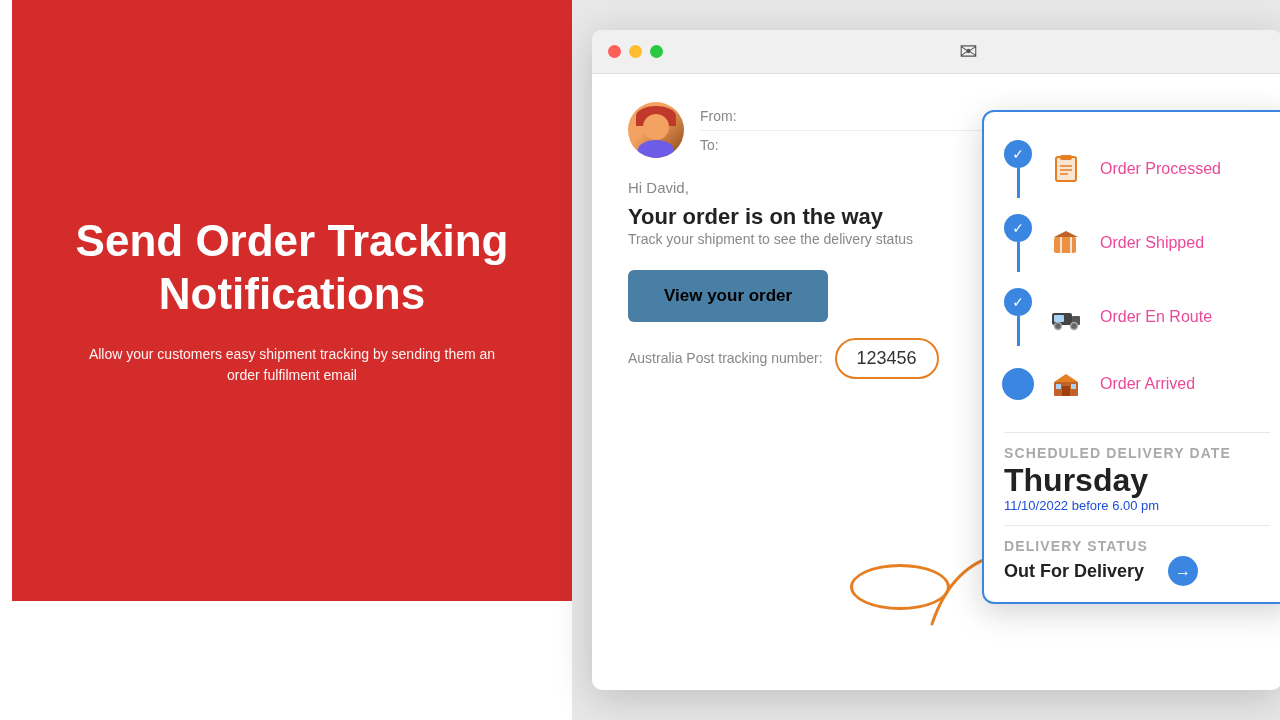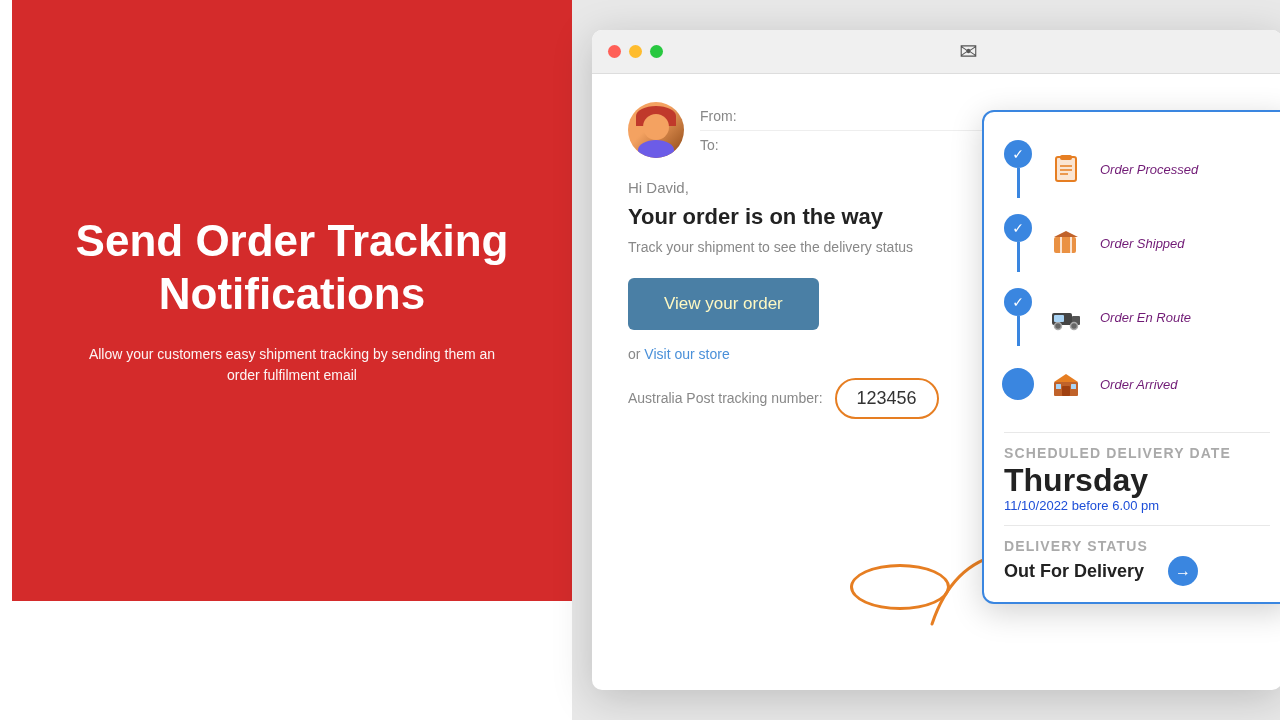--- a/index.html
+++ b/index.html
@@ -161,37 +161,37 @@
     }
     .email-greeting {
       color: #888;
       font-size: 15px;
       margin-bottom: 8px;
     }
     .email-title {
       font-size: 22px;
       font-weight: 800;
       color: #222;
-      margin-bottom: 8px;
+      margin-bottom: 0;
     }
     .email-subtitle {
       color: #888;
       font-size: 14px;
       margin-bottom: 20px;
       line-height: 1.4;
     }
 
     .view-order-btn {
       background: #4a7fa5;
-      color: #fef9c3;
+      color: #000000;
       border: none;
       border-radius: 6px;
       padding: 16px 36px;
       font-size: 17px;
-      font-weight: 400;
+      font-weight: 700;
       cursor: pointer;
       margin-bottom: 16px;
       display: block;
     }
 
     .store-link {
       font-size: 14px;
       color: #888;
       margin-bottom: 16px;
     }
@@ -287,24 +287,23 @@
     .step-icon-wrap {
       width: 44px;
       height: 44px;
       display: flex;
       align-items: center;
       justify-content: center;
       flex-shrink: 0;
     }
 
     .step-label {
-      font-size: 13px;
-      color: #701a75;
+      font-size: 16px;
+      color: #ec4899;
       font-weight: 500;
-      font-style: italic;
     }
 
     .tracking-divider {
       border: none;
       border-top: 1px solid #e8e8e8;
       margin: 12px 0;
     }
 
     .delivery-date-section {
       margin-bottom: 12px;
@@ -407,23 +406,20 @@
             <span class="field-label">To:</span>
           </div>
         </div>
       </div>
 
       <div class="email-content">
         <p class="email-greeting">Hi David,</p>
         <p class="email-title">Your order is on the way</p>
         <p class="email-subtitle">Track your shipment to see the delivery status</p>
         <button class="view-order-btn">View your order</button>
-        <p class="store-link">
-          <span>or </span><a href="#">Visit our store</a>
-        </p>
         <div class="tracking-row">
           <span>Australia Post tracking number:</span>
           <span class="tracking-number-badge">123456</span>
         </div>
       </div>
 
       <div class="circle-annotation"></div>
 
       <svg class="svg-arrow" width="100" height="90" viewBox="0 0 100 90">
         <path d="M 10 80 Q 30 20 80 10" stroke="#e67e22" stroke-width="3" fill="none" stroke-linecap="round"></path>

